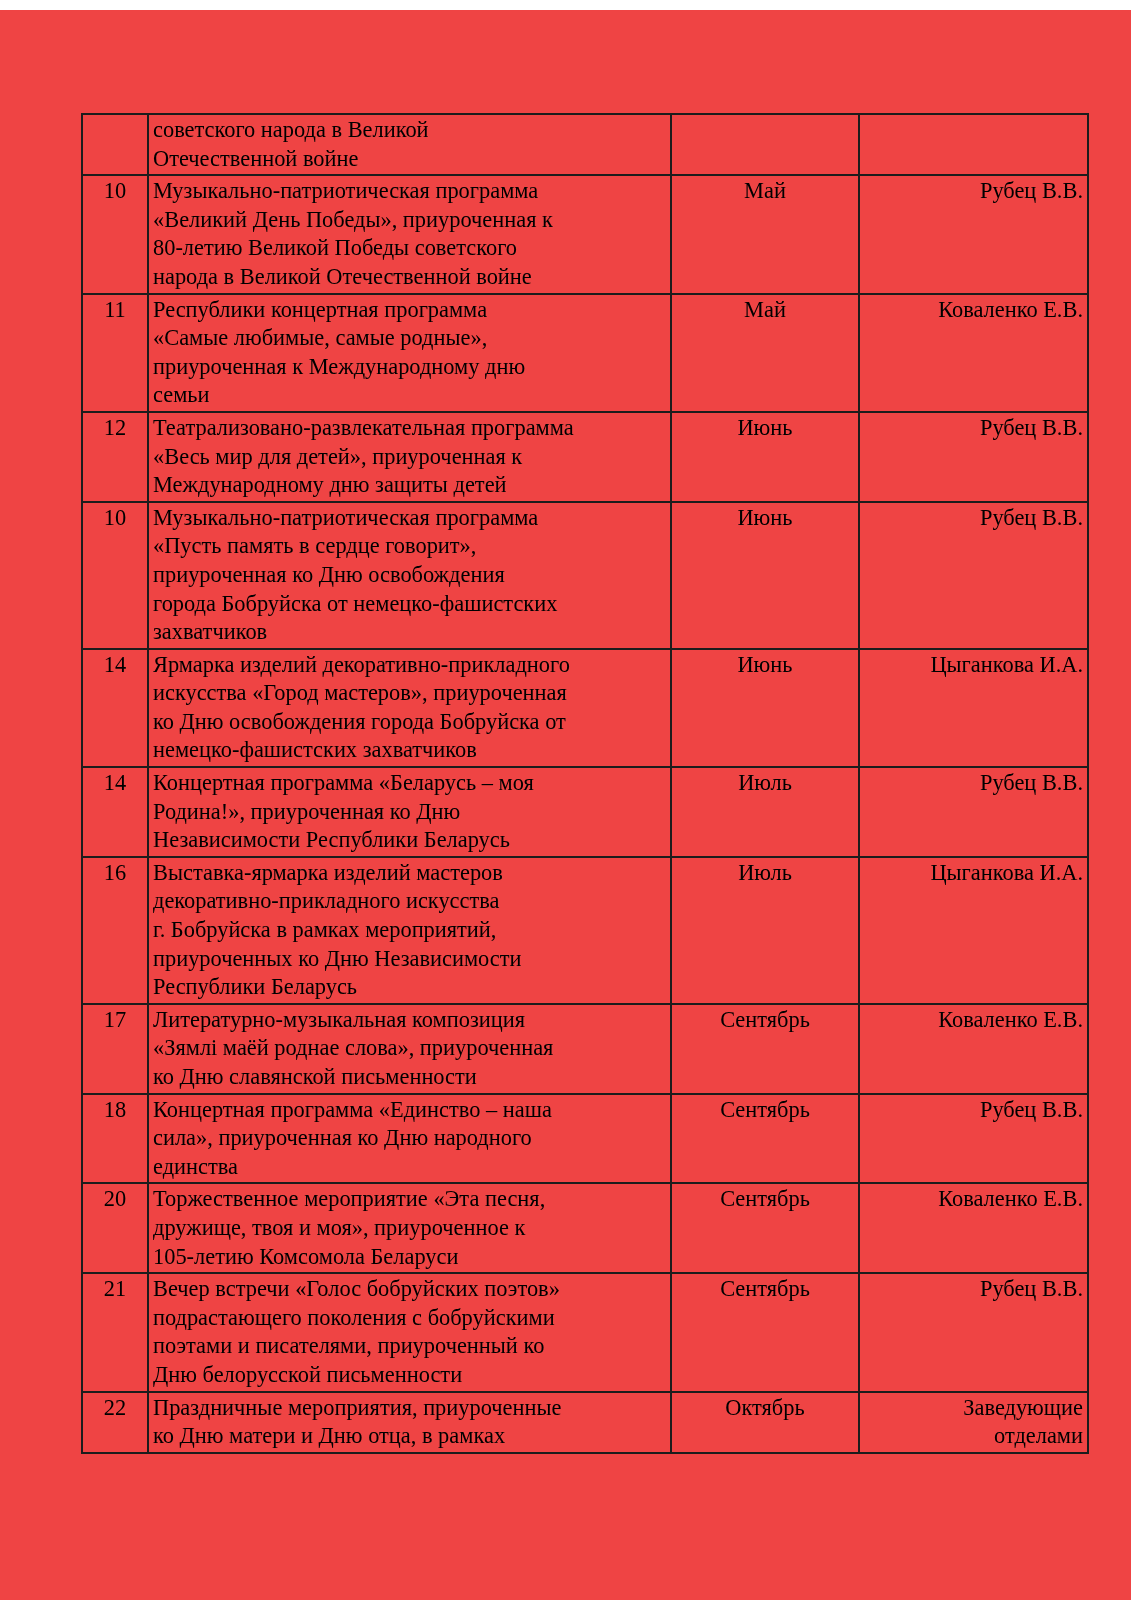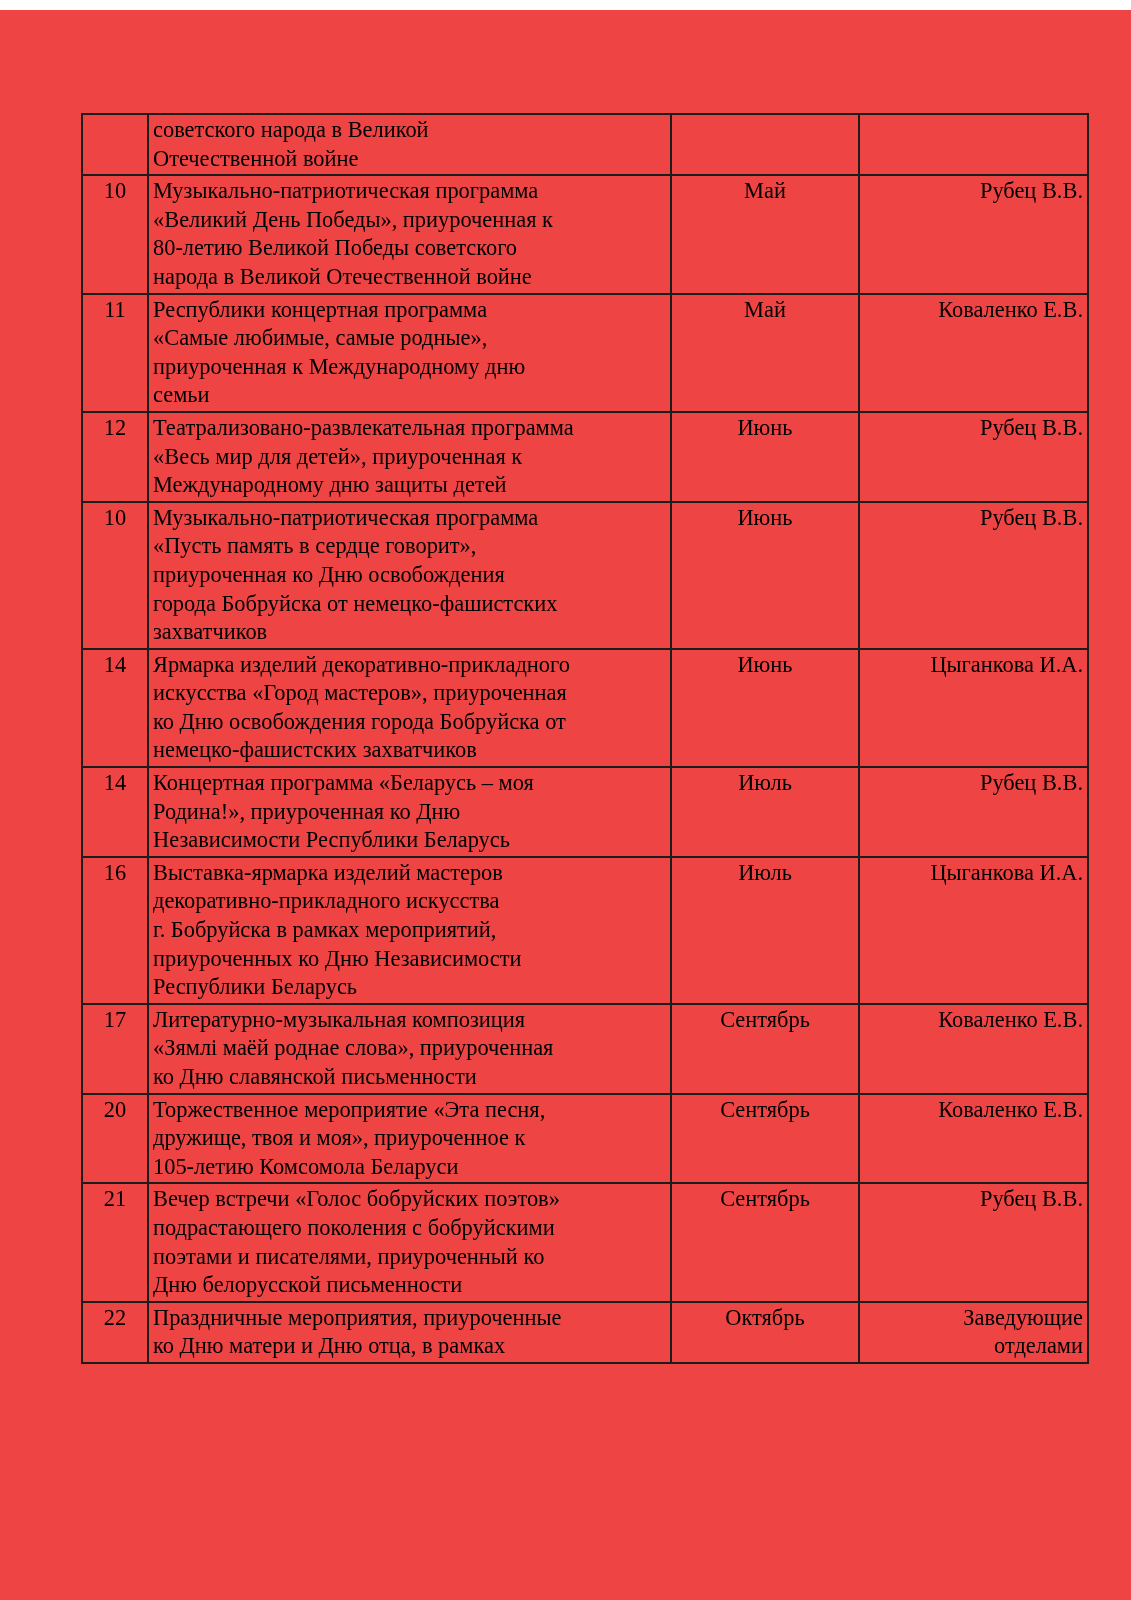--- a/index.html
+++ b/index.html
@@ -143,20 +143,28 @@
   </tr>
         <tr>
     <td class="cell-num">17</td>
     <td class="cell-desc">Литературно-музыкальная композиция
 «Зямлі маёй роднае слова», приуроченная
 ко Дню славянской письменности</td>
     <td class="cell-month">Сентябрь</td>
     <td class="cell-resp">Коваленко Е.В.</td>
   </tr>
         <tr>
+    <td class="cell-num">18</td>
+    <td class="cell-desc">Концертная программа «Единство – наша
+сила», приуроченная ко Дню народного
+единства</td>
+    <td class="cell-month">Сентябрь</td>
+    <td class="cell-resp">Рубец В.В.</td>
+  </tr>
+        <tr>
     <td class="cell-num">20</td>
     <td class="cell-desc">Торжественное мероприятие «Эта песня,
 дружище, твоя и моя», приуроченное к
 105-летию Комсомола Беларуси</td>
     <td class="cell-month">Сентябрь</td>
     <td class="cell-resp">Коваленко Е.В.</td>
   </tr>
         <tr>
     <td class="cell-num">21</td>
     <td class="cell-desc">Вечер встречи «Голос бобруйских поэтов»

